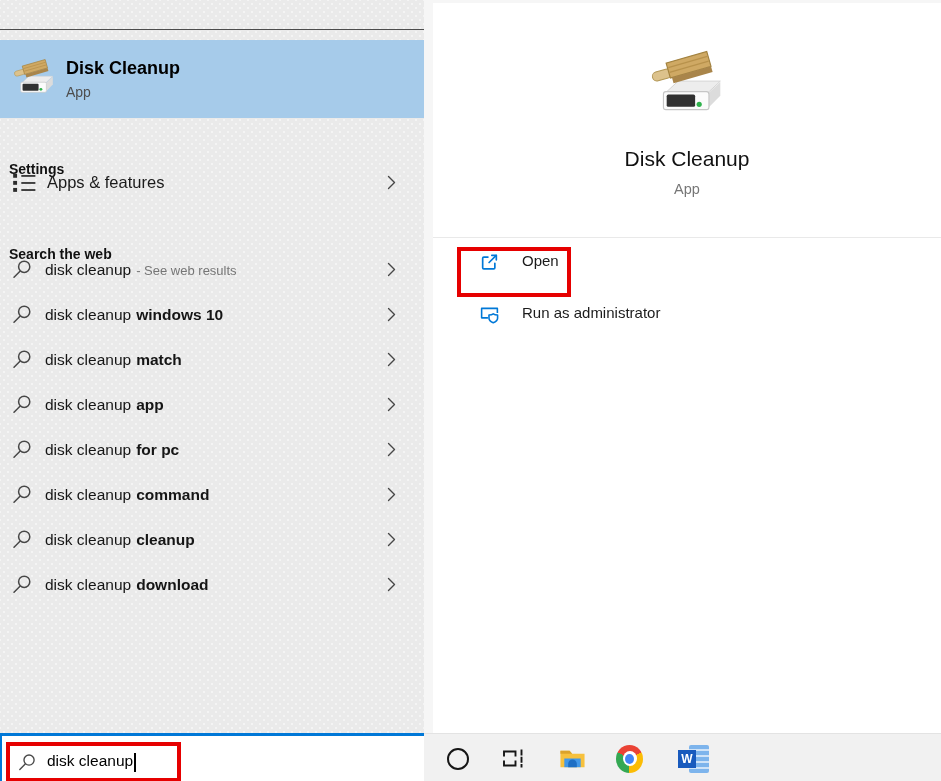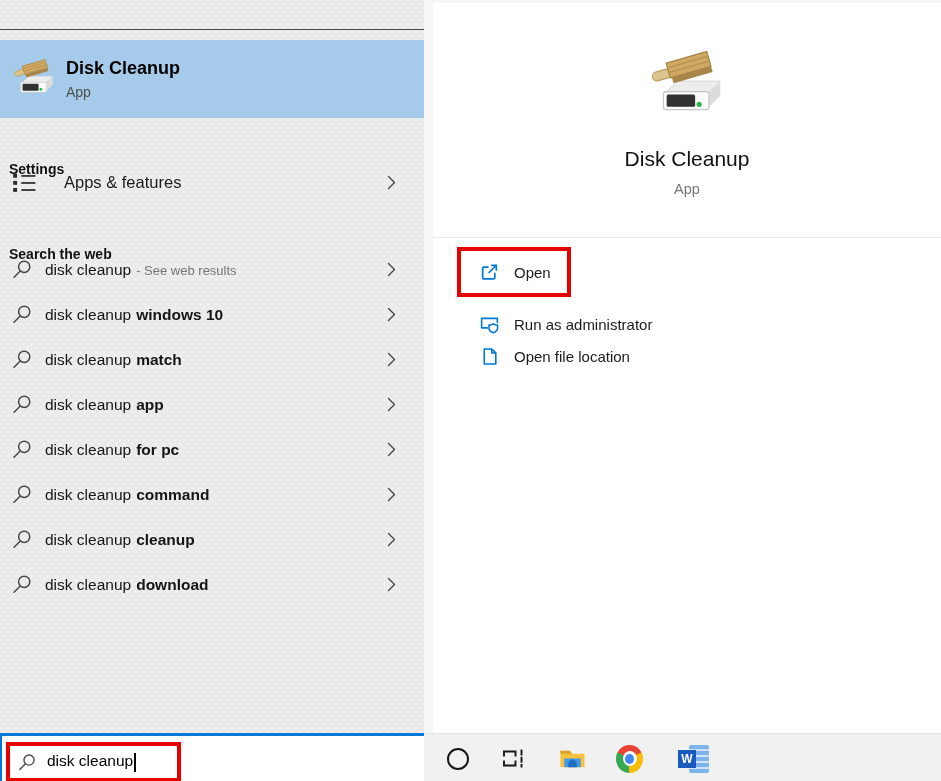--- a/index.html
+++ b/index.html
@@ -23,21 +23,21 @@
   .best-match-item { position:absolute; left:0; top:40px; width:424px; height:78px;
     background:#a6cbea; display:flex; align-items:center; cursor:default; }
   .bm-icon { width:44px; height:44px; margin-left:12px; }
   .bm-text { margin-left:10px; }
   .bm-title { font-size:18px; font-weight:700; color:#000; }
   .bm-sub { font-size:14px; color:#4d4d4d; margin-top:5px; }
 
   .apps-row { position:absolute; left:0; top:158px; width:424px; height:48px;
     display:flex; align-items:center; }
   .apps-row .row-icon { width:26px; height:26px; margin-left:11px; }
-  .row-label { font-size:16.5px; margin-left:27px; flex:1; }
+  .row-label { font-size:16.5px; margin-left:10px; flex:1; }
 
   .sug-row { position:absolute; left:0; width:424px; height:45px; display:flex; align-items:center; }
   .sug-row .row-icon { width:21px; height:21px; margin-left:12px; }
   .sug-text { display:flex; align-items:baseline; gap:5px; margin-left:12px; flex:1;
     font-size:15.5px; color:#151515; }
   .sug-suffix { font-weight:700; }
   .sug-note { color:#767676; font-size:13px; }
   .chev { width:9px; height:15px; margin-right:28px; }
 
   
@@ -52,21 +52,21 @@
 
   
   .right-panel { position:absolute; left:424px; top:0; width:517px; height:733px;
     background:#fff; border-left:9px solid #f6f6f6; border-top:3px solid #f6f6f6; }
   .app-hero { position:absolute; left:0; top:0; width:100%; text-align:center; }
   .hero-icon { width:78px; height:78px; margin-top:44px; }
   .hero-title { font-size:21px; color:#111; margin-top:18px; }
   .hero-sub { font-size:14.5px; color:#767676; margin-top:10px; }
   .rp-divider { position:absolute; left:0; top:234px; width:100%; height:1px; background:#e9e9e9; }
 
-  .action-row { position:absolute; left:0; width:100%; height:40px; display:flex; align-items:center; cursor:default; }
+  .action-row { position:absolute; left:0; width:100%; height:40px; display:flex; align-items:flex-start; cursor:default;gap:8px; }
   .action-row .a-icon { width:21px; height:21px; margin-left:46px; }
   .a-label { font-size:15px; margin-left:14px; color:#1b1b1b; }
   .open-annotation { position:absolute; left:24px; top:244px; width:114px; height:50px;
     border:4px solid #e60000; }
 
   
   .taskbar { position:absolute; left:424px; top:733px; width:517px; height:48px;
     background:#f1f1f1; border-top:1px solid #e3e3e3; }
   .tb-icon { position:absolute; top:11px; width:27px; height:27px; display:flex;
     align-items:center; justify-content:center; }
@@ -302,26 +302,20 @@
           <use href="#launch-art"></use>
         </svg>
       <div class="a-label">Open</div>
     </div>
     <div class="action-row" style="top:301px">
       <svg class="a-icon" viewBox="0 0 20 20">
           <use href="#admin-art"></use>
         </svg>
       <div class="a-label">Run as administrator</div>
     </div>
-    <div class="action-row" style="top:333px">
-      <svg class="a-icon" viewBox="0 0 20 20">
-          <use href="#file-loc-art"></use>
-        </svg>
-      <div class="a-label">Open file location</div>
-    </div>
   </div>
 
   <div class="taskbar">
     <div class="tb-icon" style="left:20px">
       <div class="cortana-ring"></div>
     </div>
     <div class="tb-icon" style="left:76px">
       <svg width="26" height="23" viewBox="0 0 26 23">
           <use href="#taskview-art"></use>
         </svg>

